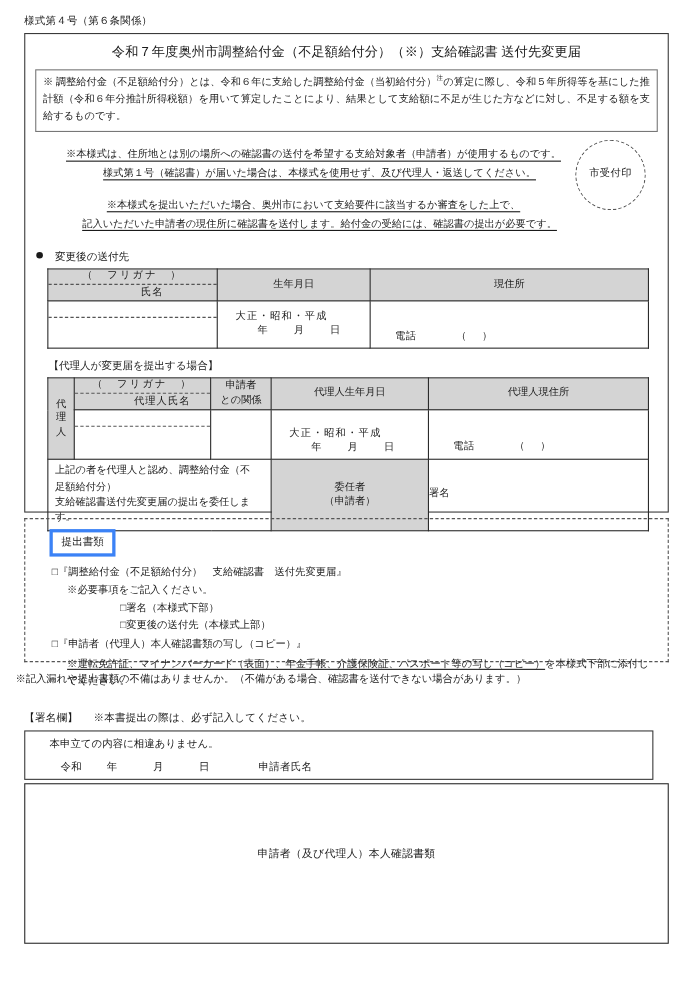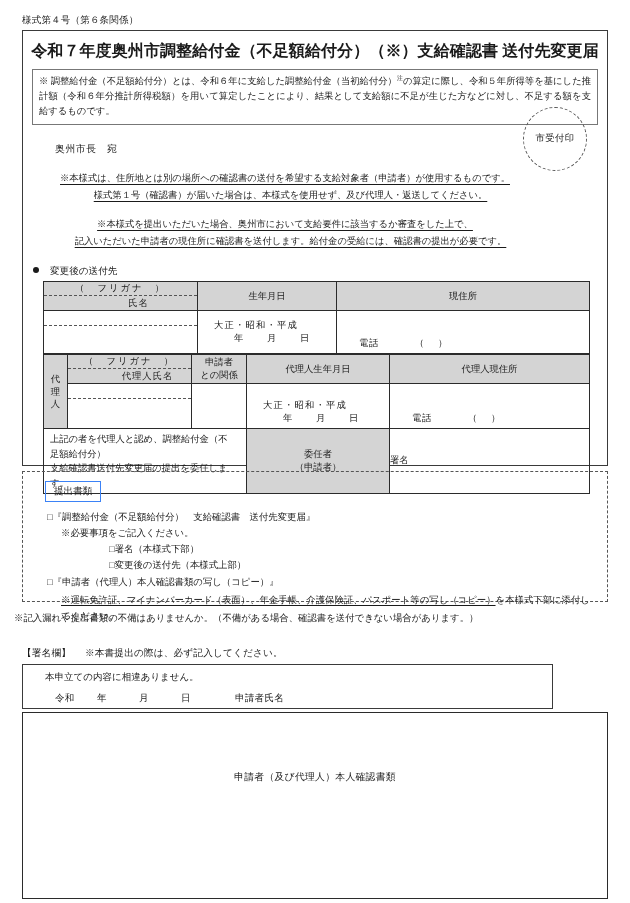--- a/index.html
+++ b/index.html
@@ -39,22 +39,22 @@
     left: 22px;
     top: 30px;
     width: 586px;
     height: 436px;
     box-sizing: border-box;
     border: 1.1px solid #3a3a3a;
   }
 
   .doc-title {
     text-align: center;
-    font-size: 16px;
-    font-weight: bold;
+    font-size: 12px;
+    font-weight: normal;
     margin-top: 8px;
     letter-spacing: 0.1px;
   }
 
   .note-box {
     margin: 7px 9px 0 9px;
     border: 1px solid #777;
     box-sizing: border-box;
     padding: 4px 6px 5px 6px;
     font-size: 9.3px;
@@ -83,21 +83,21 @@
   .uline {
     text-decoration: underline;
     text-underline-offset: 2.5px;
   }
   .indent1 { display: block; padding-left: 11px; }
 
   
   .stamp {
     position: absolute;
     right: 20px;
-    top: 76px;
+    top: 96px;
     width: 62px;
     height: 62px;
     border: 1px dashed #555;
     border-radius: 50%;
     display: flex;
     align-items: center;
     justify-content: center;
     font-size: 9.3px;
     letter-spacing: 0.4px;
   }
@@ -209,21 +209,21 @@
     left: 22px;
     top: 471px;
     width: 586px;
     height: 131px;
     box-sizing: border-box;
     border: 1px dashed #555;
     padding: 9px 12px;
   }
   .doc-tag {
     display: inline-block;
-    border: 1px solid #3b82f6;
+    border: 3px solid #3b82f6;
     padding: 2px 8px 3px 8px;
     font-size: 9.6px;
     margin-left: 10px;
   }
   .check-list { margin: 7px 0 0 12px; font-size: 9.4px; line-height: 1.72; }
   .cl-item { }
   .cl-sub  { padding-left: 14px; }
   .cl-sub2 { padding-left: 62px; }
   .cl-note {
     padding-left: 14px;
@@ -245,38 +245,38 @@
     top: 646px;
     font-size: 9.6px;
     letter-spacing: 0.2px;
   }
   .sig-head .gap { display: inline-block; width: 14px; }
 
   .sig-box {
     position: absolute;
     left: 22px;
     top: 664px;
-    width: 531px;
+    width: 572px;
     height: 45px;
     box-sizing: border-box;
     border: 1px solid #3a3a3a;
     font-size: 9.5px;
   }
   .sig-line1 { margin: 6px 0 0 22px; }
   .sig-line2 { margin: 7px 0 0 32px; letter-spacing: 0.3px; }
   .sig-line2 .w { display: inline-block; width: 42px; }
   .sig-line2 .wn { display: inline-block; width: 54px; }
 
   
   .id-box {
     position: absolute;
     left: 22px;
     top: 712px;
     width: 586px;
-    height: 187px;
+    height: 146px;
     box-sizing: border-box;
     border: 1.6px solid #2b2b2b;
     display: flex;
     flex-direction: column;
     align-items: center;
     justify-content: flex-start;
   }
   .id-title {
     margin-top: 57px;
     font-size: 9.8px;
@@ -297,21 +297,20 @@
   <div class="form-no">様式第４号（第６条関係）</div>
 
   <div class="main-box">
 
     <div class="doc-title">令和７年度奥州市調整給付金（不足額給付分）（※）支給確認書 送付先変更届</div>
 
     <div class="note-box">
       <span>※ 調整給付金（不足額給付分）とは、令和６年に支給した調整給付金（当初給付分）</span><span class="sup">注</span><span>の算定に際し、令和５年所得等を基にした推計額（令和６年分推計所得税額）を用いて算定したことにより、結果として支給額に不足が生じた方などに対し、不足する額を支給するものです。</span>
     </div>
 
-    <div class="addressee">奥州市長　宛</div>
 
     <div class="stamp">
       <span>市受付印</span>
     </div>
 
     <div class="para-block">
       <span class="uline">※本様式は、住所地とは別の場所への確認書の送付を希望する支給対象者（申請者）が使用するものです。</span>
       <span class="indent1 uline">様式第１号（確認書）が届いた場合は、本様式を使用せず、及び代理人・返送してください。</span>
     </div>
 
@@ -352,20 +351,21 @@
             <div class="ymd-line"><span>年</span><span>月</span><span>日</span></div>
           </td>
           <td>
             <div style="height:22px"></div>
             <div class="tel-line"><span>電話</span><span class="paren">（</span><span>）</span></div>
           </td>
         </tr>
       </tbody>
     </table>
 
+    <div class="bracket-head">【代理人が変更届を提出する場合】</div>
 
     <table class="grid">
       <colgroup>
           <col style="width:24px">
           <col style="width:124px">
           <col style="width:55px">
           <col style="width:143px">
           <col style="width:200px">
         </colgroup>
       <tbody>

